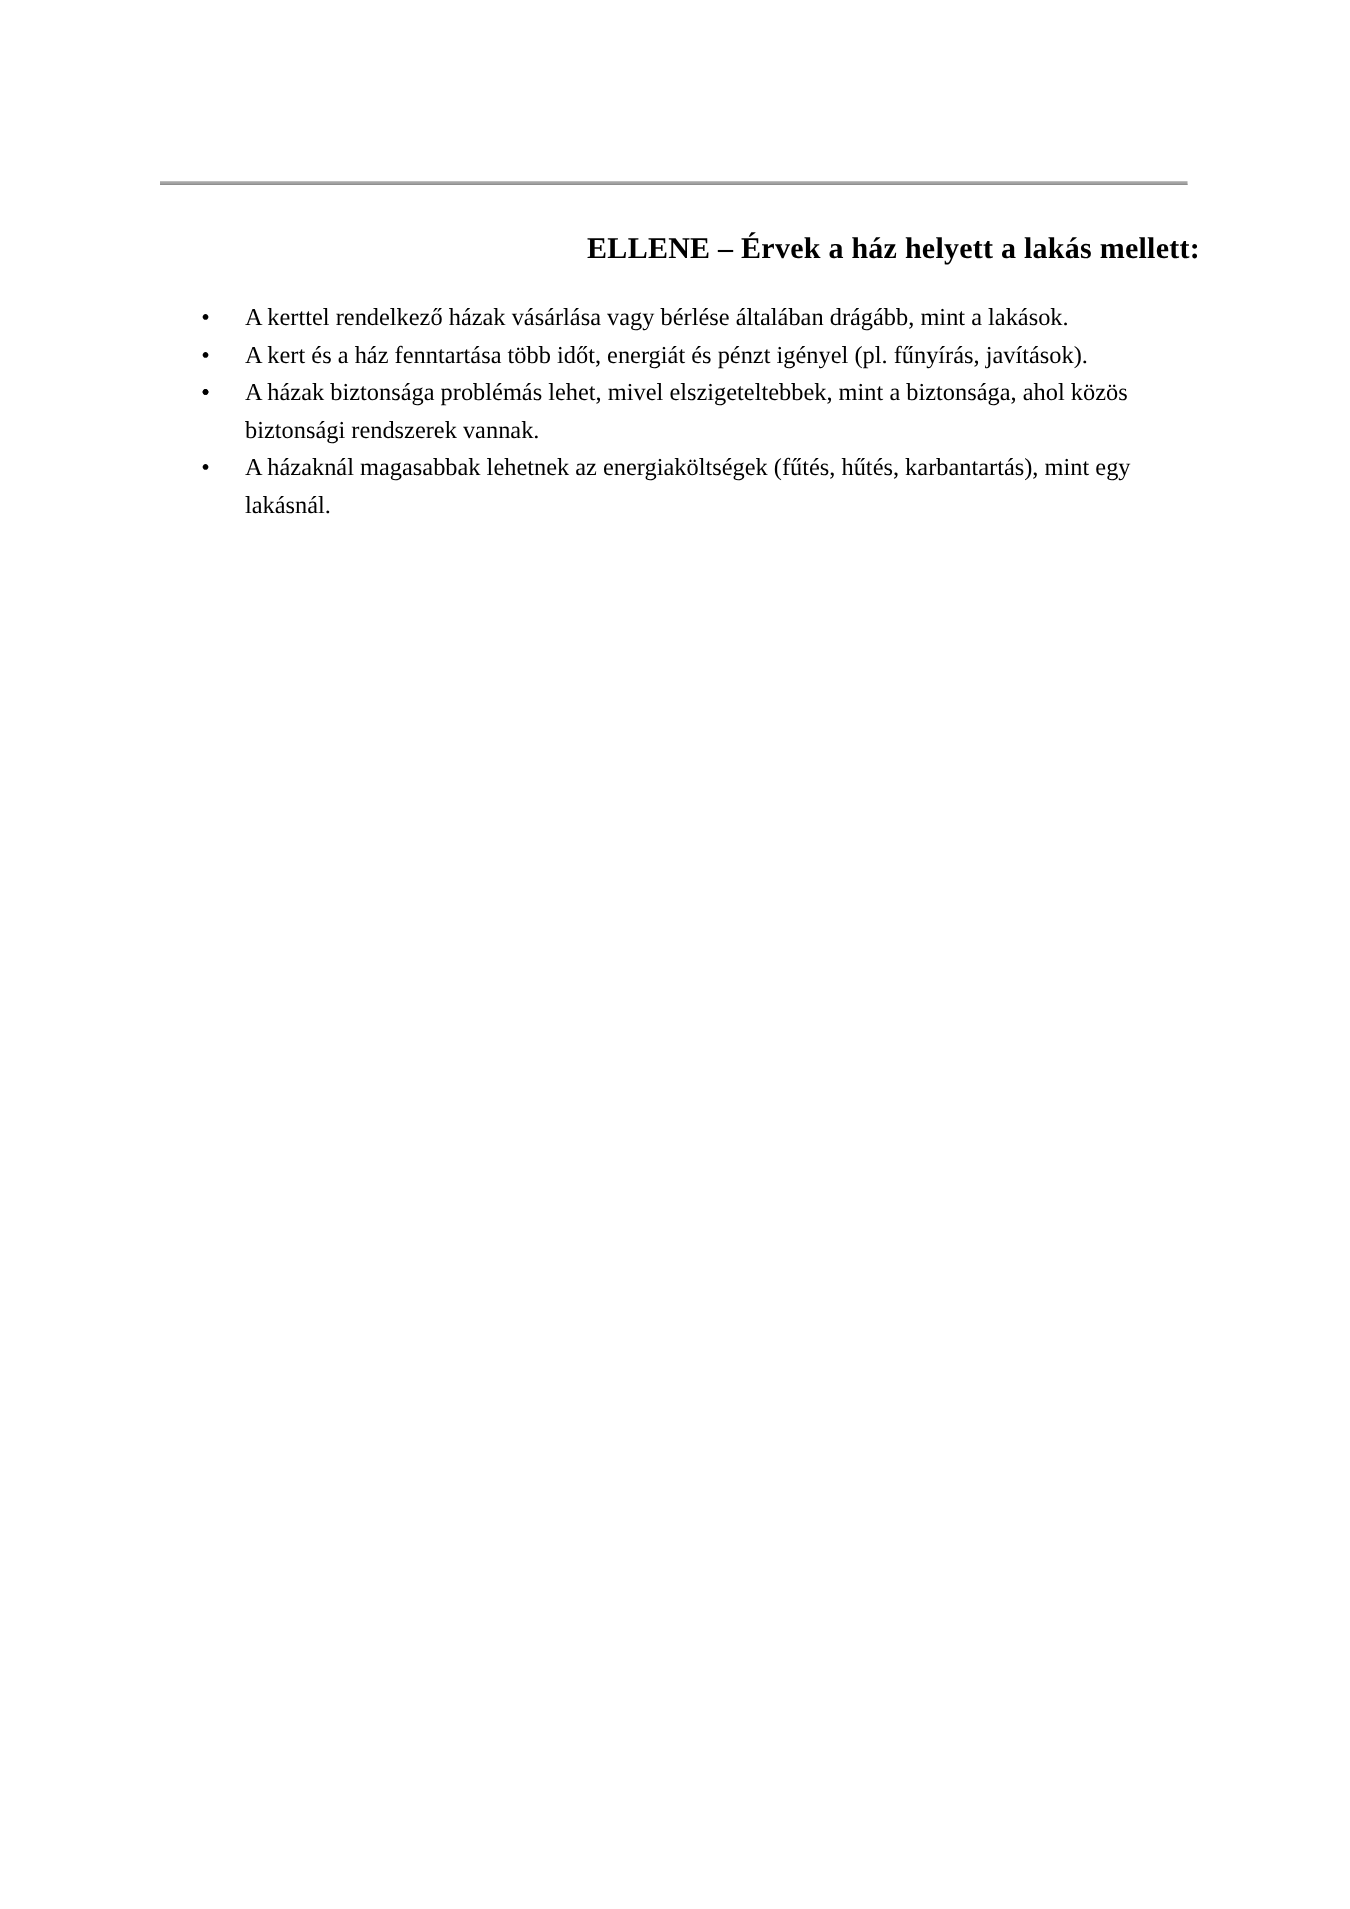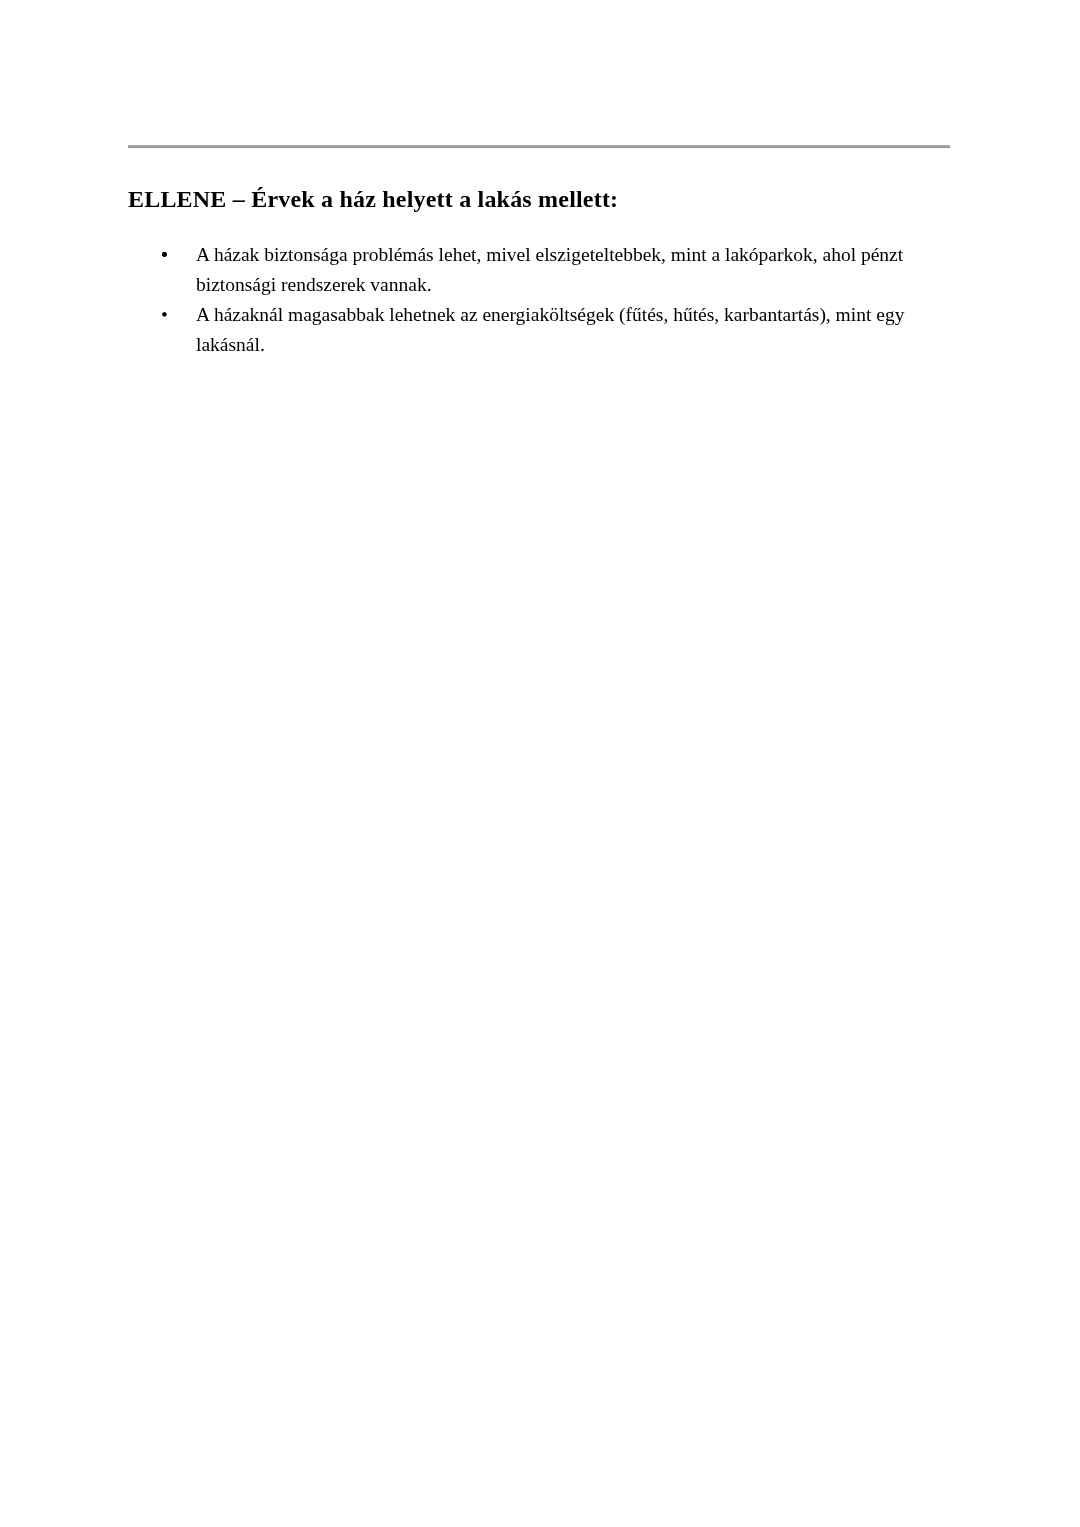--- a/index.html
+++ b/index.html
@@ -24,20 +24,21 @@
     height: 2px;
     border-bottom: 1px solid #8f8f8f;
     margin: 0 0 36px 0;
   }
   .heading {
     margin: 0 0 26px 0;
     font-size: 24px;
     line-height: 1.25;
     font-weight: bold;
     letter-spacing: 0.2px;
+    text-align: right;
   }
   .bullets {
     list-style: none;
     margin: 0;
     padding: 0;
   }
   .bullet-item {
     position: relative;
     max-width: 762px;
     padding-left: 68px;
@@ -52,19 +53,19 @@
     line-height: 30px;
   }
 </style>
 </head>
 <body style="background: rgb(255, 255, 255); color: rgb(0, 0, 0);">
 
 <div class="page">
   <div class="divider" style="background: rgb(166, 166, 166);"></div>
   <h1 class="heading">ELLENE – Érvek a ház helyett a lakás mellett:</h1>
   <ul class="bullets">
+      <li class="bullet-item"><span class="bullet-marker">•</span><span>A kerttel rendelkező házak vásárlása vagy bérlése általában drágább, mint a lakások.</span></li>
+      <li class="bullet-item"><span class="bullet-marker">•</span><span>A kert és a ház fenntartása több időt, energiát és pénzt igényel (pl. fűnyírás, javítások).</span></li>
       <li class="bullet-item"><span class="bullet-marker">•</span></li>
-      <li class="bullet-item"><span class="bullet-marker">•</span></li>
-      <li class="bullet-item"><span class="bullet-marker">•</span></li>
-      <li class="bullet-item"><span class="bullet-marker">•</span><span>A házak biztonsága problémás lehet, mivel elszigeteltebbek, mint a lakóparkok, ahol pénzt biztonsági rendszerek vannak.</span></li>
+      <li class="bullet-item"><span class="bullet-marker">•</span><span>A házak biztonsága problémás lehet, mivel elszigeteltebbek, mint a biztonsága, ahol közös biztonsági rendszerek vannak.</span></li>
       <li class="bullet-item"><span class="bullet-marker">•</span><span>A házaknál magasabbak lehetnek az energiaköltségek (fűtés, hűtés, karbantartás), mint egy lakásnál.</span></li>
     </ul>
 </div>
 
 </body></html>

